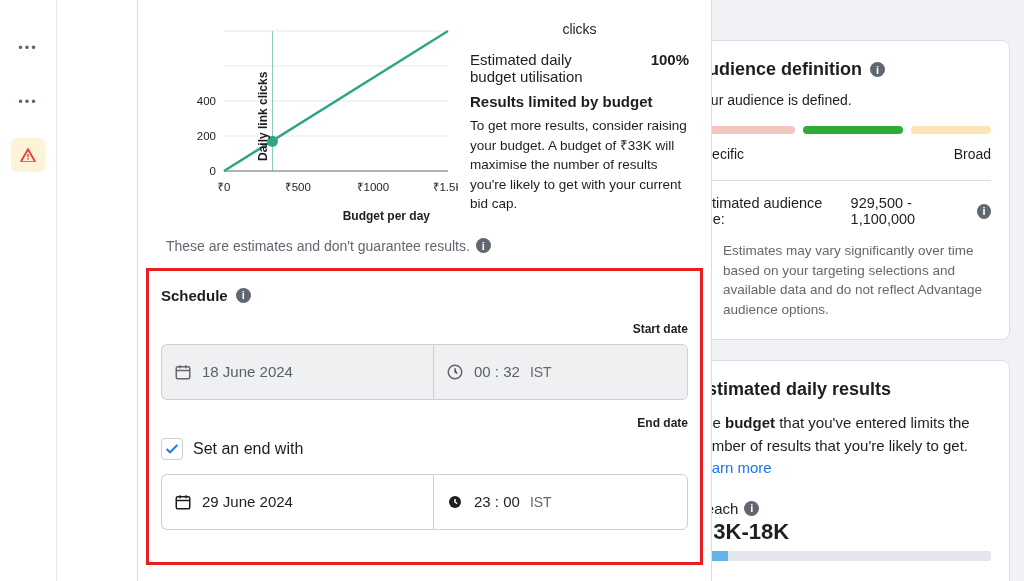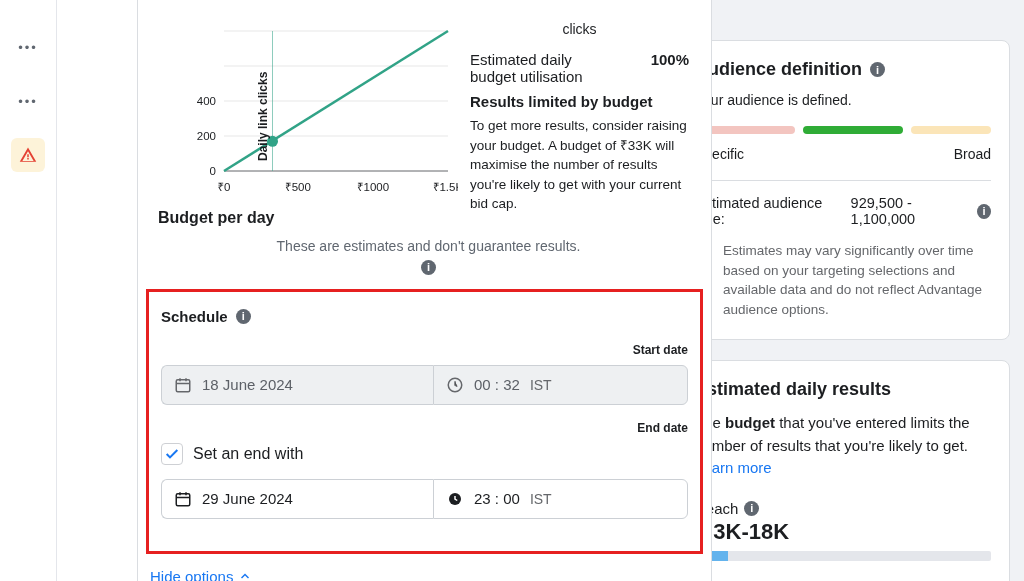--- a/index.html
+++ b/index.html
@@ -29,34 +29,34 @@
   .chartbox { width: 318px; padding-left: 20px; padding-right: 6px; }
   .estbox { flex: 1; padding: 0 22px 14px 14px; }
   .estbox .toprow { font-size: 14px; color: #1c1e21; margin-bottom: 14px; display:flex; justify-content:center;}
   .estbox .mrow { font-size: 15px; color: #1c1e21; margin-bottom: 8px; display:flex; justify-content:space-between;}
   .estbox .pct { font-weight: 700; }
   .estbox .rlb-title { font-weight: 700; font-size: 15px; margin-bottom: 6px; }
   .estbox .rlb-body { font-size: 13.5px; color: #1c1e21; line-height: 1.45; }
 
   .chartsvg { display: block; }
   .ylabel { position: absolute; transform: rotate(-90deg); transform-origin: left top; font-size: 12px; font-weight: 700; color: #1c1e21; left: 118px; top: 140px; }
-  .xlabel-wrap { text-align: left; font-size: 16px; font-weight: 700; color: #1c1e21; margin-top: 2px; padding-right: 20px;}
+  .xlabel-wrap { text-align: right; font-size: 12px; font-weight: 700; color: #1c1e21; margin-top: 2px; padding-right: 20px;}
   .ticklabel { font-size: 11.5px; fill: #1c1e21; }
   .gridline { stroke: #ccc; stroke-width: 0.5; }
   .series { stroke: #31a387; stroke-width: 2.5; fill: none; }
   .axisline { stroke: #65676b; stroke-width: 1; }
 
-  .estimates-note { font-size: 14px; color: #606770; padding: 10px 20px 14px 28px; display:flex; align-items:center; gap:6px;flex-direction:column;}
+  .estimates-note { font-size: 14px; color: #606770; padding: 10px 20px 14px 28px; display:flex; align-items:center; gap:6px;}
 
   
   .schedule { margin: 0 8px 0 8px; border: 3px solid #e62020; padding: 16px 12px 20px 12px; }
   .section-title { font-weight: 700; font-size: 15px; margin-bottom: 18px; display:flex; align-items:center; gap:8px;}
   .sublabel { font-weight: 700; font-size: 12px; margin-bottom: 8px; text-align: right; }
   .datetime-row { display: flex; gap: 0; margin-bottom: 16px; }
-  .fieldbox { display: flex; align-items: center; gap: 10px; border: 1px solid #ccd0d5; border-radius: 6px; height: 40px; padding: 0 12px; font-size: 15px; color: #1c1e21; }
+  .fieldbox { display: flex; align-items: center; gap: 10px; border: 1px solid #ccd0d5; border-radius: 6px; height: 56px; padding: 0 12px; font-size: 15px; color: #1c1e21; }
   .fieldbox.disabled { background: #eef0f2; color: #5c6067; }
   .fieldbox.date { flex: 0 0 272px; border-top-right-radius: 0; border-bottom-right-radius: 0; border-right:none;}
   .fieldbox.time { flex: 1; border-top-left-radius: 0; border-bottom-left-radius: 0;}
   .fieldbox .tz { color: #65676b; font-size: 14px; }
   .checkbox-row { display: flex; align-items: center; gap: 10px; margin-bottom: 14px; }
   .chk { width: 22px; height: 22px; border: 1px solid #ced0d4; border-radius: 4px; display:flex; align-items:center; justify-content:center; color:#1877f2; }
 
   .hideopts { color: #1877f2; font-size: 15px; padding: 14px 0 0 12px; display: inline-flex; align-items: center; gap: 6px; }
 
   

